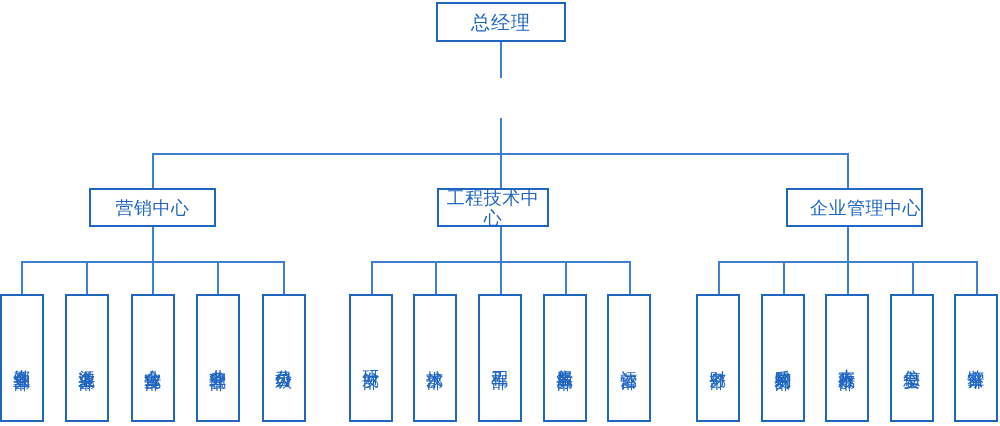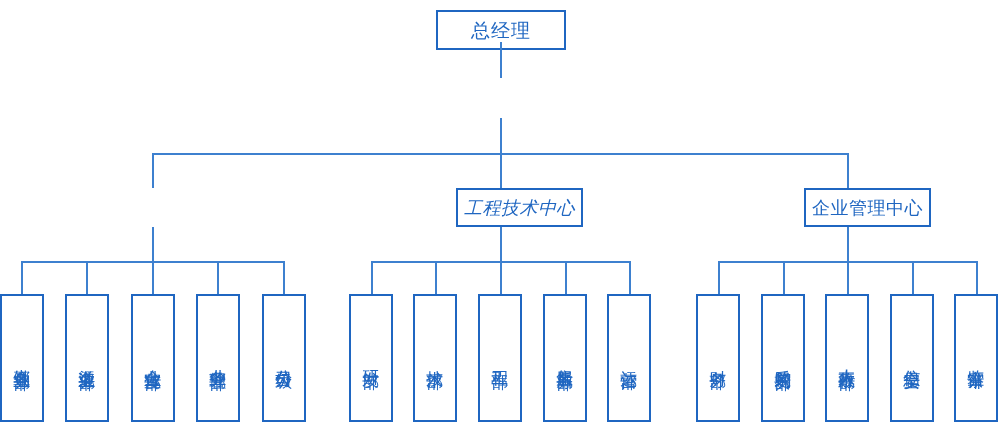--- a/index.html
+++ b/index.html
@@ -55,37 +55,40 @@
     background: #3D80CF;
   }
   .connector.h { height: 2px; }
   .connector.v { width: 2px; }
 </style>
 </head>
 <body>
 
 <div id="chart-root">
 
-  <div class="node node-top" style="left:436px; top:2px; width:130px; height:40px;margin-top:8px;">
+  <div class="node node-top" style="left:436px; top:2px; width:130px; height:40px;">
     <span class="node-label">总经理</span>
   </div>
 
   <div class="connector v" style="left:500px; top:42px; height:36px;"></div>
 
 
   <div class="connector v" style="left:500px; top:118px; height:37px;"></div>
   <div class="connector h" style="left:152px; top:153px; width:697px;"></div>
   <div class="connector v" style="left:152px; top:153px; height:35px;"></div>
   <div class="connector v" style="left:500px; top:153px; height:35px;"></div>
   <div class="connector v" style="left:847px; top:153px; height:35px;"></div>
 
-  <div class="node node-center" style="left:456px; top:188px; width:127px; height:39px;font-style:italic;">
+  <div class="node node-center" style="left:89px; top:188px; width:127px; height:39px;">
+    <span class="node-label">营销中心</span>
+  </div>
+  <div class="node node-center" style="left:437px; top:188px; width:112px; height:39px;">
     <span class="node-label">工程技术中心</span>
   </div>
-  <div class="node node-center" style="left:804px; top:188px; width:127px; height:39px;">
+  <div class="node node-center" style="left:786px; top:188px; width:137px; height:39px;justify-content:flex-end;">
     <span class="node-label">企业管理中心</span>
   </div>
 
   <div class="connector v" style="left:152px; top:227px; height:35px;"></div>
   <div class="connector h" style="left:21px; top:261px; width:262px;"></div>
   <div class="connector v" style="left:21px; top:261px; height:33px;"></div>
   <div class="connector v" style="left:86px; top:261px; height:33px;"></div>
   <div class="connector v" style="left:152px; top:261px; height:33px;"></div>
   <div class="connector v" style="left:217px; top:261px; height:33px;"></div>
   <div class="connector v" style="left:283px; top:261px; height:33px;"></div>

